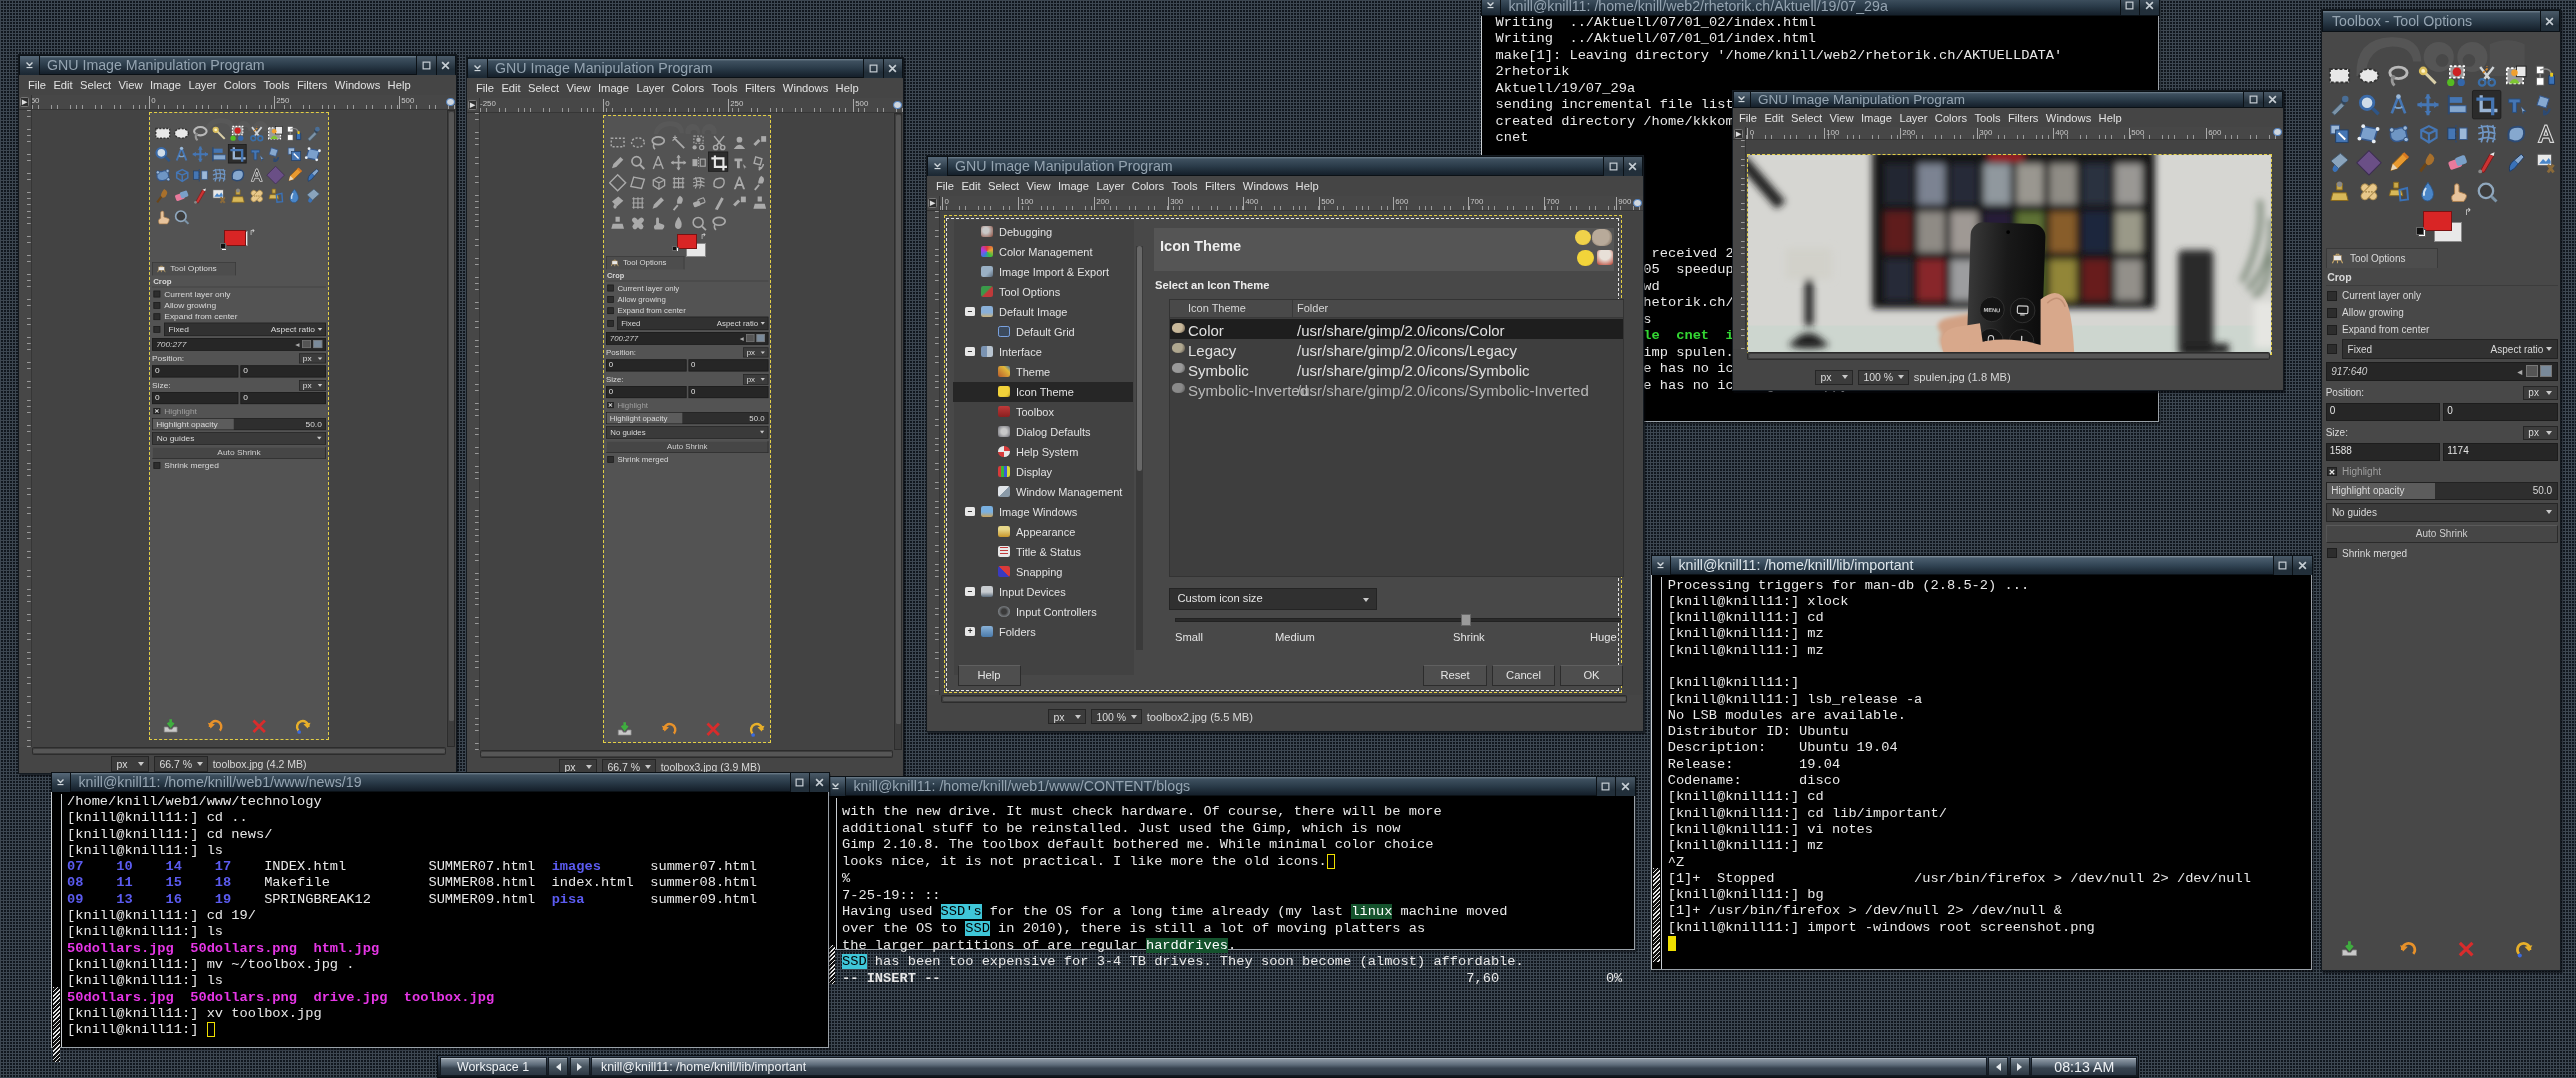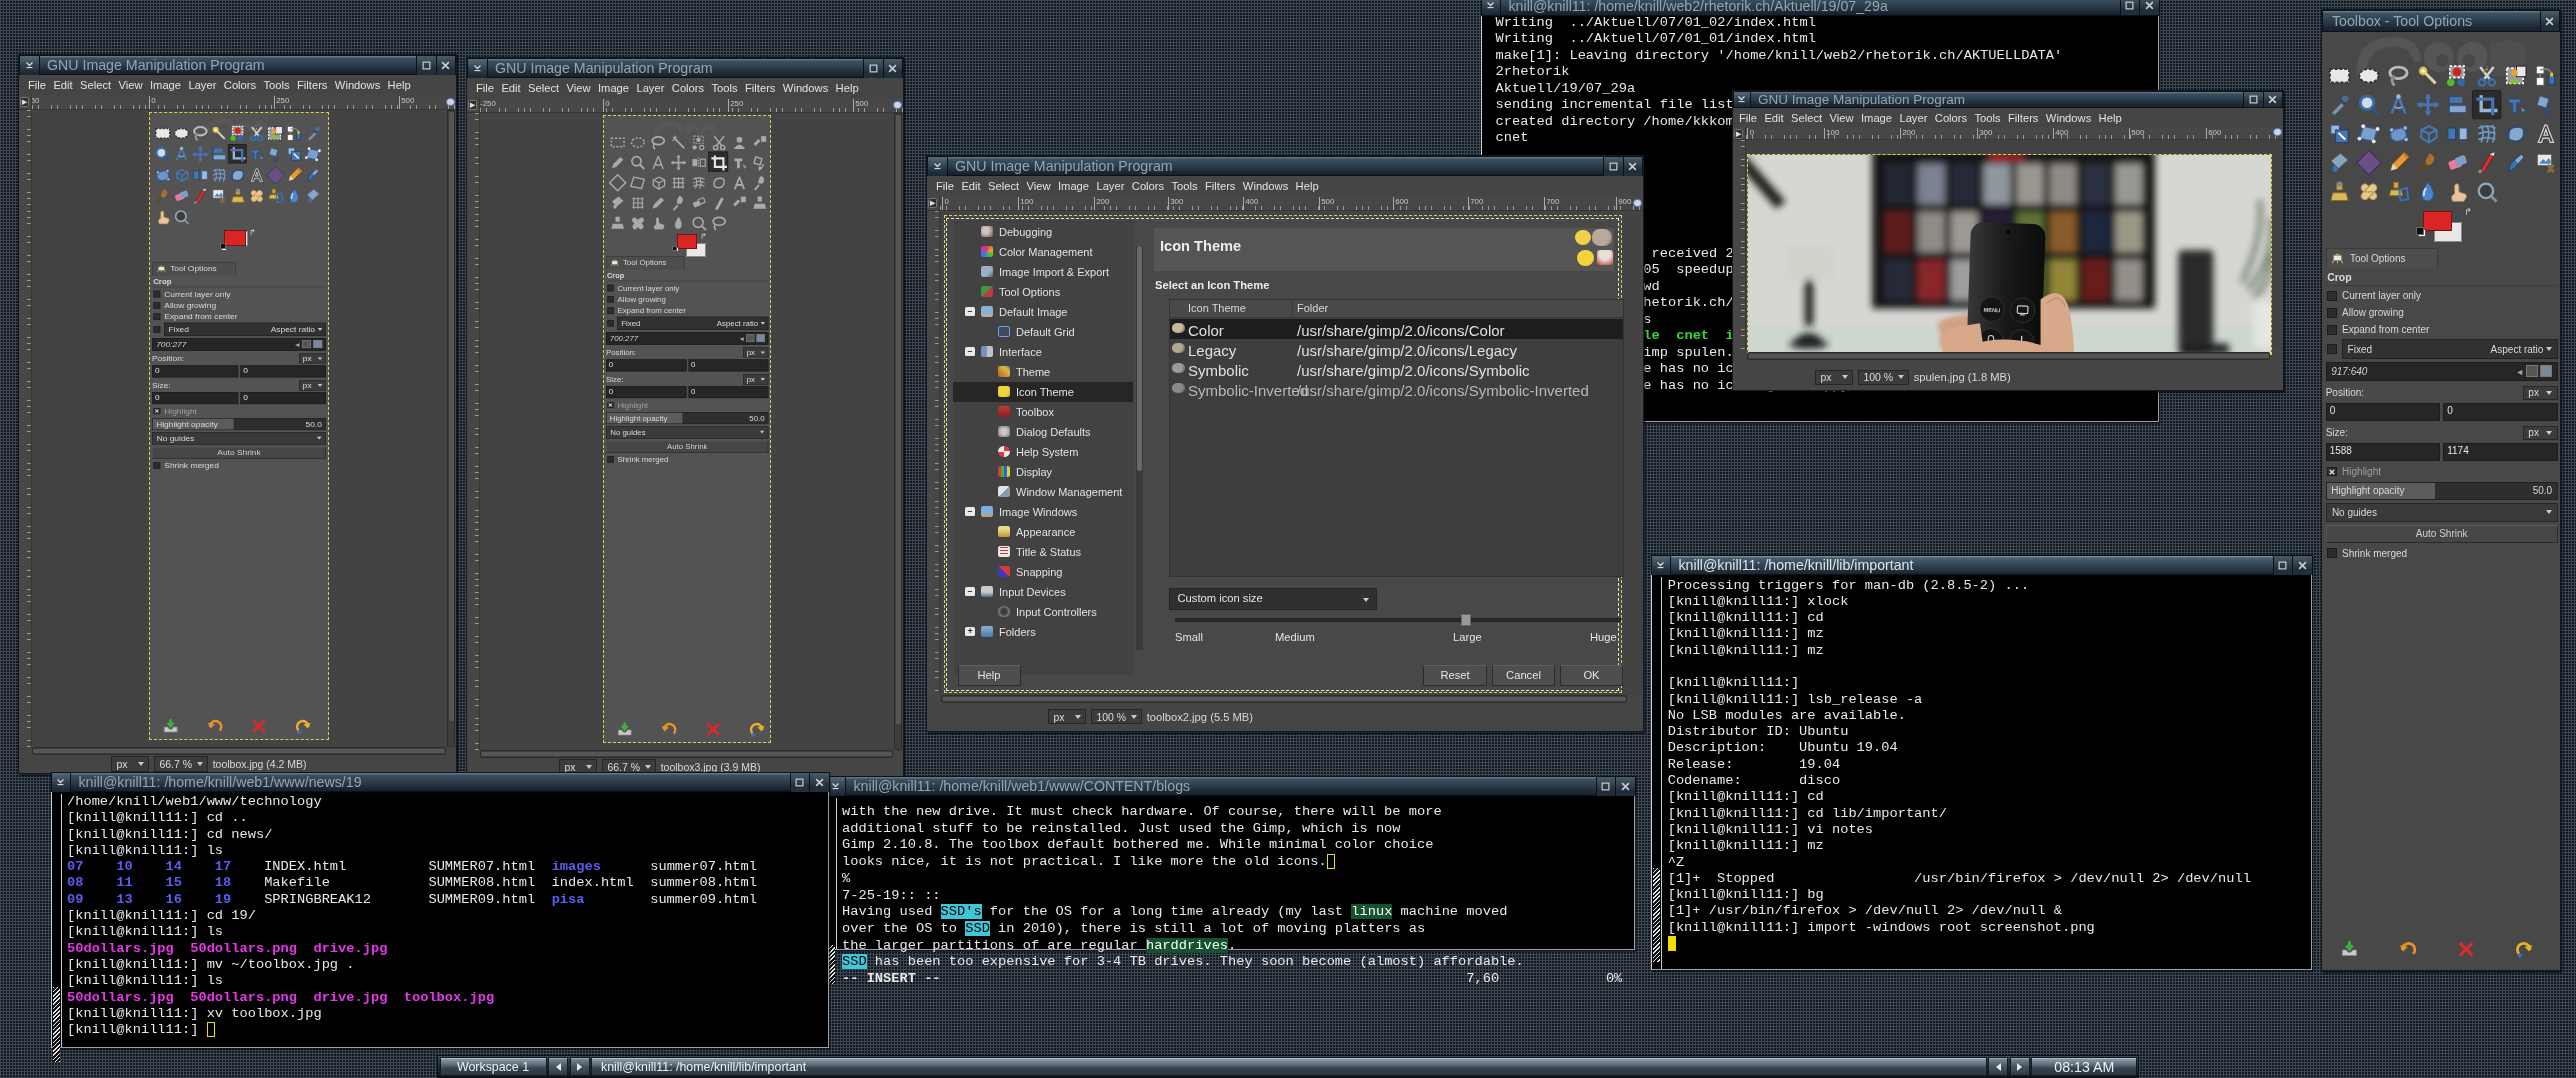--- a/index.html
+++ b/index.html
@@ -700,21 +700,21 @@
       </div>
       <div style="position:absolute;left:222px;top:369px;width:208px;height:22.5px;background:#303030;border:0.7px solid #242424;color:#e4e4e4;font-size:11.2px">
           <span style="position:absolute;left:7.5px;top:3.7px">Custom icon size</span>
           <span class="ar" style="position:absolute;right:7.5px;top:9px"></span>
         </div>
       <div style="position:absolute;left:228px;top:399px;width:446px;height:4.5px;background:#2a2a2a;border:0.7px solid #222"></div>
       <b style="position:absolute;left:514px;top:395px;width:9.7px;height:12px;background:#9a9a9a;border:0.7px solid #666"></b>
       <div style="position:absolute;left:0;top:412px;width:100%;color:#e4e4e4;font-size:11.2px">
           <span style="position:absolute;left:228px">Small</span>
           <span style="position:absolute;left:328px">Medium</span>
-          <span style="position:absolute;left:506px">Large</span>
+          <span style="position:absolute;left:506px">Shrink</span>
           <span style="position:absolute;left:643px">Huge</span>
         </div>
       <style>.gbtn{position:absolute;top:446px;height:21px;background:#4e4e4e;border:0.7px solid #2c2c2c;border-top-color:#606060;color:#e4e4e4;font-size:11.2px;text-align:center;padding-top:3px}</style>
       <div class="gbtn" style="left:10.5px;width:63px">Help</div>
       <div class="gbtn" style="left:476px;width:64px">Reset</div>
       <div class="gbtn" style="left:545px;width:63px">Cancel</div>
       <div class="gbtn" style="left:613px;width:63px">OK</div>
     </div>
   </div>
   <div class="hsb" style="left:14.2px;right:16.5px;bottom:28px">
@@ -1565,21 +1565,21 @@
     </div>
   <pre class="tx" style="left:15px;top:22px">/home/knill/web1/www/technology
 [knill@knill11:] cd ..
 [knill@knill11:] cd news/
 [knill@knill11:] ls
 <span class="bl">07    10    14    17</span>    INDEX.html          SUMMER07.html  <span class="bl">images</span>      summer07.html
 <span class="bl">08    11    15    18</span>    Makefile            SUMMER08.html  index.html  summer08.html
 <span class="bl">09    13    16    19</span>    SPRINGBREAK12       SUMMER09.html  <span class="bl">pisa</span>        summer09.html
 [knill@knill11:] cd 19/
 [knill@knill11:] ls
-<span class="mg">50dollars.jpg  50dollars.png  drive.jpg</span>
+<span class="mg">50dollars.jpg  50dollars.png  html.jpg</span>
 [knill@knill11:] mv ~/toolbox.jpg .
 [knill@knill11:] ls
 <span class="mg">50dollars.jpg  50dollars.png  drive.jpg  toolbox.jpg</span>
 [knill@knill11:] xv toolbox.jpg
 [knill@knill11:] <span class="hcur"> </span></pre>
 </div>
 
 <div id="bar">
   <div class="tkb" style="width:107px;margin-left:1.5px;justify-content:center">Workspace 1</div>
   <div class="arbtn" style="margin-left:1.5px">

